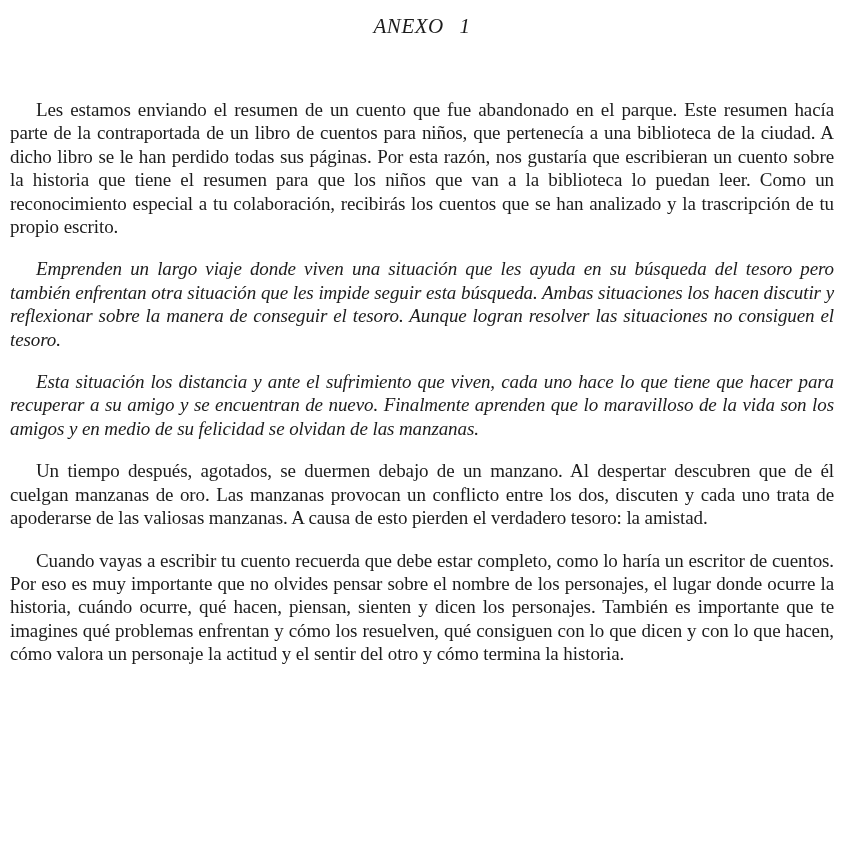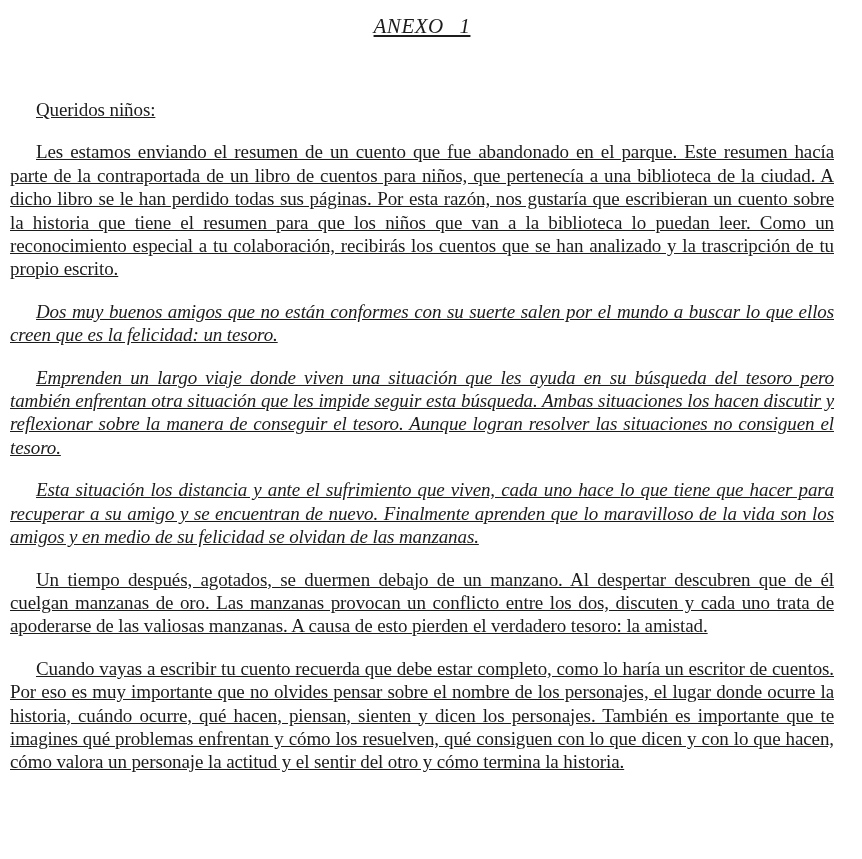--- a/index.html
+++ b/index.html
@@ -14,21 +14,20 @@
     font-family: "Liberation Serif", "DejaVu Serif", serif;
     color: #1c1c1c;
     -webkit-font-smoothing: antialiased;
   }
   .page {
     box-sizing: border-box;
     width: 858px;
     height: 859px;
     padding: 12px 24px 0 10px;
     background: #ffffff;
-    text-decoration: underline;
   }
   .doc-title {
     margin: 2px 0 0 0;
     text-align: center;
     font-style: italic;
     font-weight: normal;
     font-size: 21px;
     line-height: 24px;
     word-spacing: 10px;
     letter-spacing: 0.5px;
@@ -57,22 +56,20 @@
     font-style: italic;
   }
 </style>
 </head>
 <body>
 
 <div class="page">
   <h1 class="doc-title">ANEXO 1</h1>
 
   <div class="doc-body">
-    <p class="para">Queridos niños:</p>
     <p class="para">Les estamos enviando el resumen de un cuento que fue abandonado en el parque. Este resumen hacía parte de la contraportada de un libro de cuentos para niños, que pertenecía a una biblioteca de la ciudad. A dicho libro se le han perdido todas sus páginas. Por esta razón, nos gustaría que escribieran un cuento sobre la historia que tiene el resumen para que los niños que van a la biblioteca lo puedan leer. Como un reconocimiento especial a tu colaboración, recibirás los cuentos que se han analizado y la trascripción de tu propio escrito.</p>
-    <p class="para italic">Dos muy buenos amigos que no están conformes con su suerte salen por el mundo a buscar lo que ellos creen que es la felicidad: un tesoro.</p>
     <p class="para italic">Emprenden un largo viaje donde viven una situación que les ayuda en su búsqueda del tesoro pero también enfrentan otra situación que les impide seguir esta búsqueda. Ambas situaciones los hacen discutir y reflexionar sobre la manera de conseguir el tesoro. Aunque logran resolver las situaciones no consiguen el tesoro.</p>
     <p class="para italic">Esta situación los distancia y ante el sufrimiento que viven, cada uno hace lo que tiene que hacer para recuperar a su amigo y se encuentran de nuevo. Finalmente aprenden que lo maravilloso de la vida son los amigos y en medio de su felicidad se olvidan de las manzanas.</p>
     <p class="para">Un tiempo después, agotados, se duermen debajo de un manzano. Al despertar descubren que de él cuelgan manzanas de oro. Las manzanas provocan un conflicto entre los dos, discuten y cada uno trata de apoderarse de las valiosas manzanas. A causa de esto pierden el verdadero tesoro: la amistad.</p>
     <p class="para">Cuando vayas a escribir tu cuento recuerda que debe estar completo, como lo haría un escritor de cuentos. Por eso es muy importante que no olvides pensar sobre el nombre de los personajes, el lugar donde ocurre la historia, cuándo ocurre, qué hacen, piensan, sienten y dicen los personajes. También es importante que te imagines qué problemas enfrentan y cómo los resuelven, qué consiguen con lo que dicen y con lo que hacen, cómo valora un personaje la actitud y el sentir del otro y cómo termina la historia.</p>
 
   </div>
 </div>
 
 </body></html>

